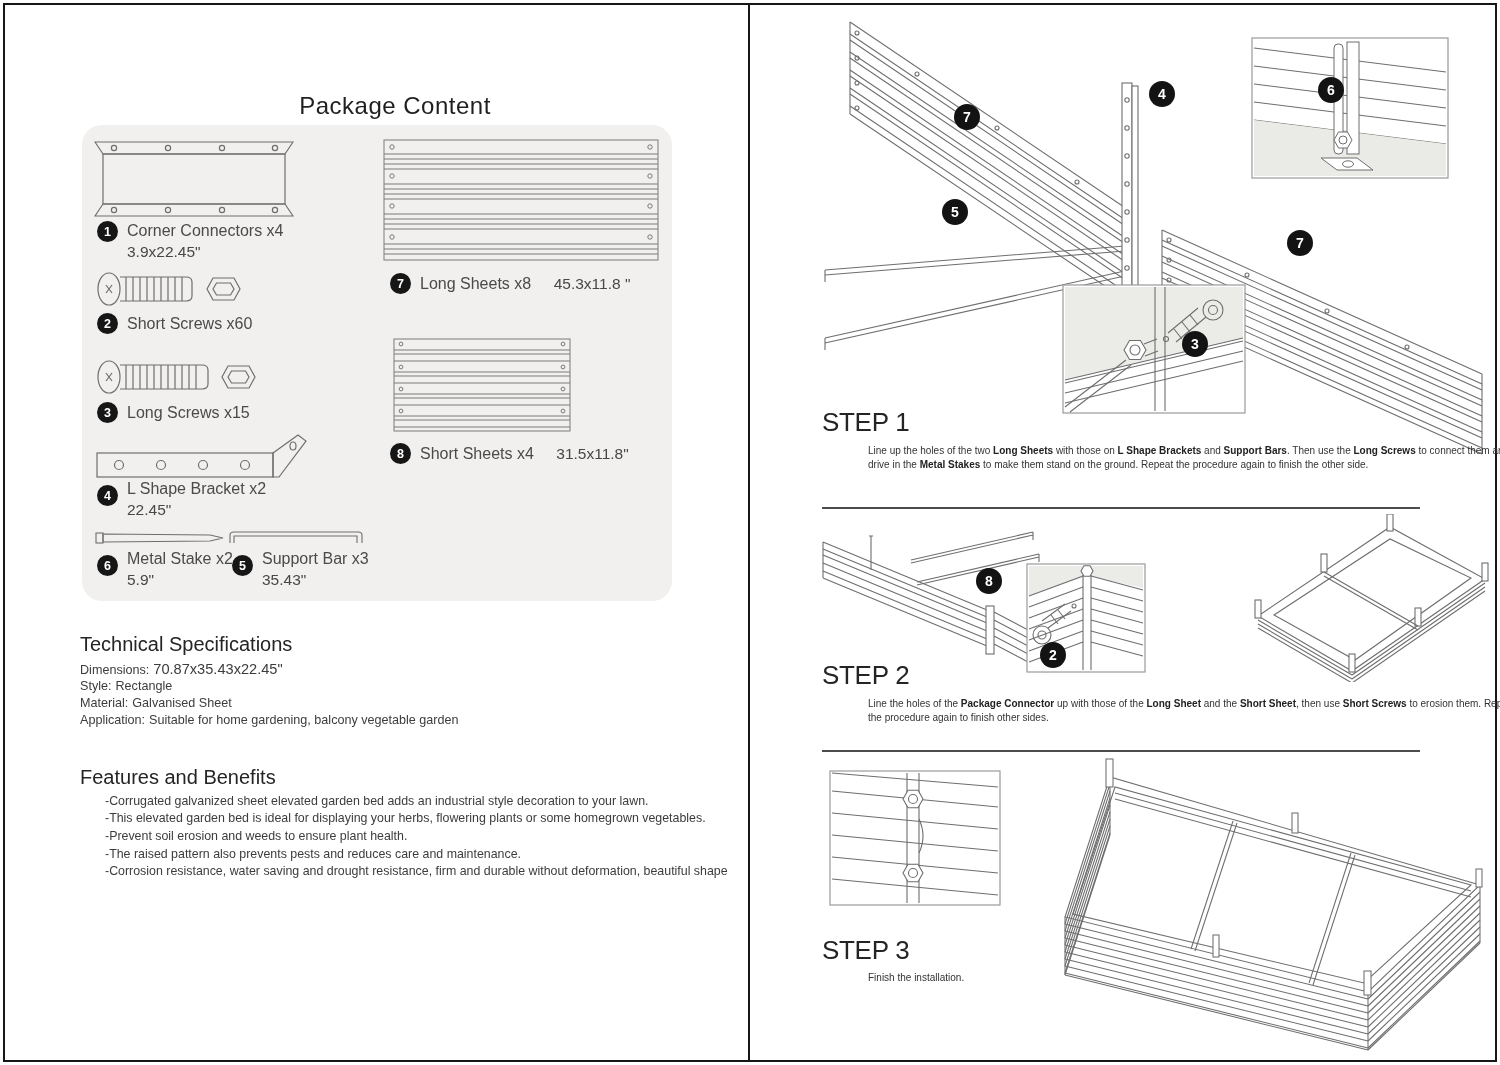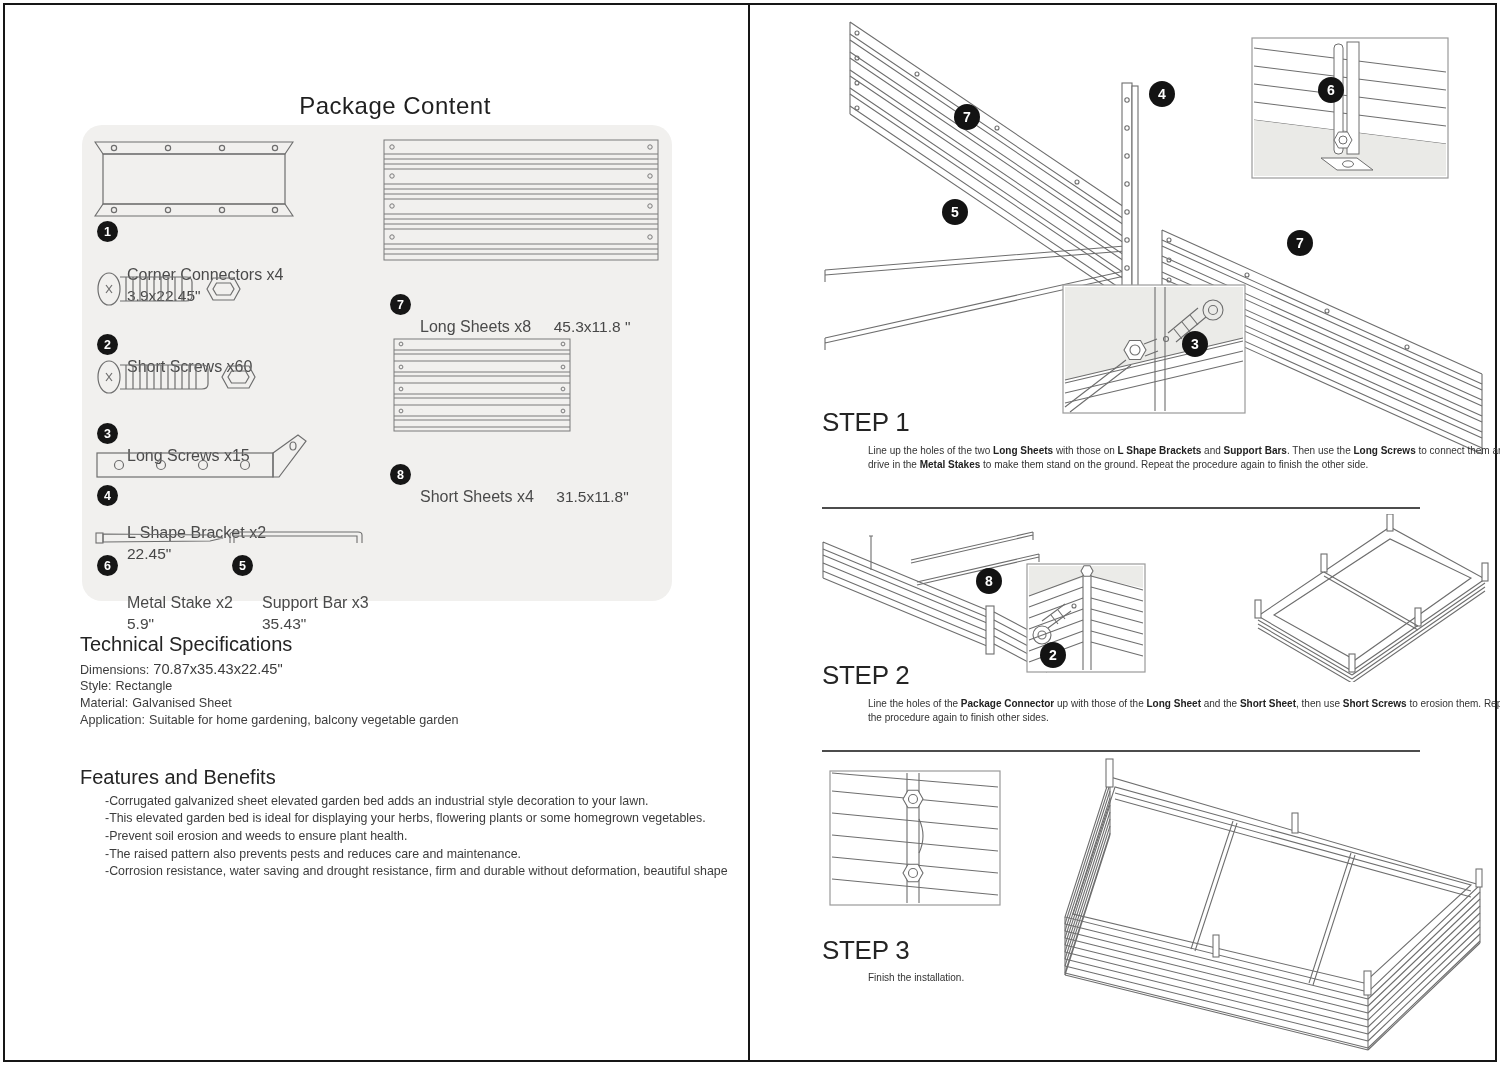--- a/index.html
+++ b/index.html
@@ -9,21 +9,21 @@
   .vdivider{position:absolute;left:748px;top:5px;width:2px;height:1055px;background:#161616;}
   .title{position:absolute;left:100px;top:70px;width:590px;text-align:center;
          font-size:24px;font-weight:400;color:#1f1f1f;letter-spacing:.5px;margin-top:22px;}
   .panel{position:absolute;left:82px;top:125px;width:590px;height:476px;background:#f1f0ee;border-radius:20px;}
   .panel svg{position:absolute;}
   .part-row{position:absolute;display:flex;gap:9px;align-items:flex-start;}
   .part-row.center{align-items:center;}
   .badge{width:21px;height:21px;border-radius:50%;background:#161616;color:#fff;
          font-size:12.5px;font-weight:700;display:flex;align-items:center;justify-content:center;flex:none;}
   .badge.mt{margin-top:6px;}
-  .ptext{font-size:16px;color:#4a4a4a;line-height:1.22;margin-top:44px;}
+  .ptext{font-size:16px;color:#4a4a4a;line-height:1.22;}
   .psize-block{display:block;font-size:15.5px;color:#474747;margin-top:2px;}
   .psize-inline{font-size:15.5px;color:#474747;margin-left:18px;}
   .sec-head{position:absolute;font-size:20px;font-weight:400;color:#242424;}
   .spec-line{position:absolute;left:80px;font-size:12.6px;color:#3c3c3c;}
   .spec-line .val{margin-left:4px;}
   .spec-line .val.big{font-size:14.6px;}
   .feat-line{position:absolute;left:80px;font-size:12.4px;color:#3c3c3c;margin-left:25px;}
   .step-head{position:absolute;font-size:26px;font-weight:400;color:#242424;letter-spacing:-.3px;}
   .step-body{position:absolute;width:662px;font-size:10px;line-height:1.44;color:#333;margin-left:46px;}
   .step-body b{font-weight:700;color:#222;}

